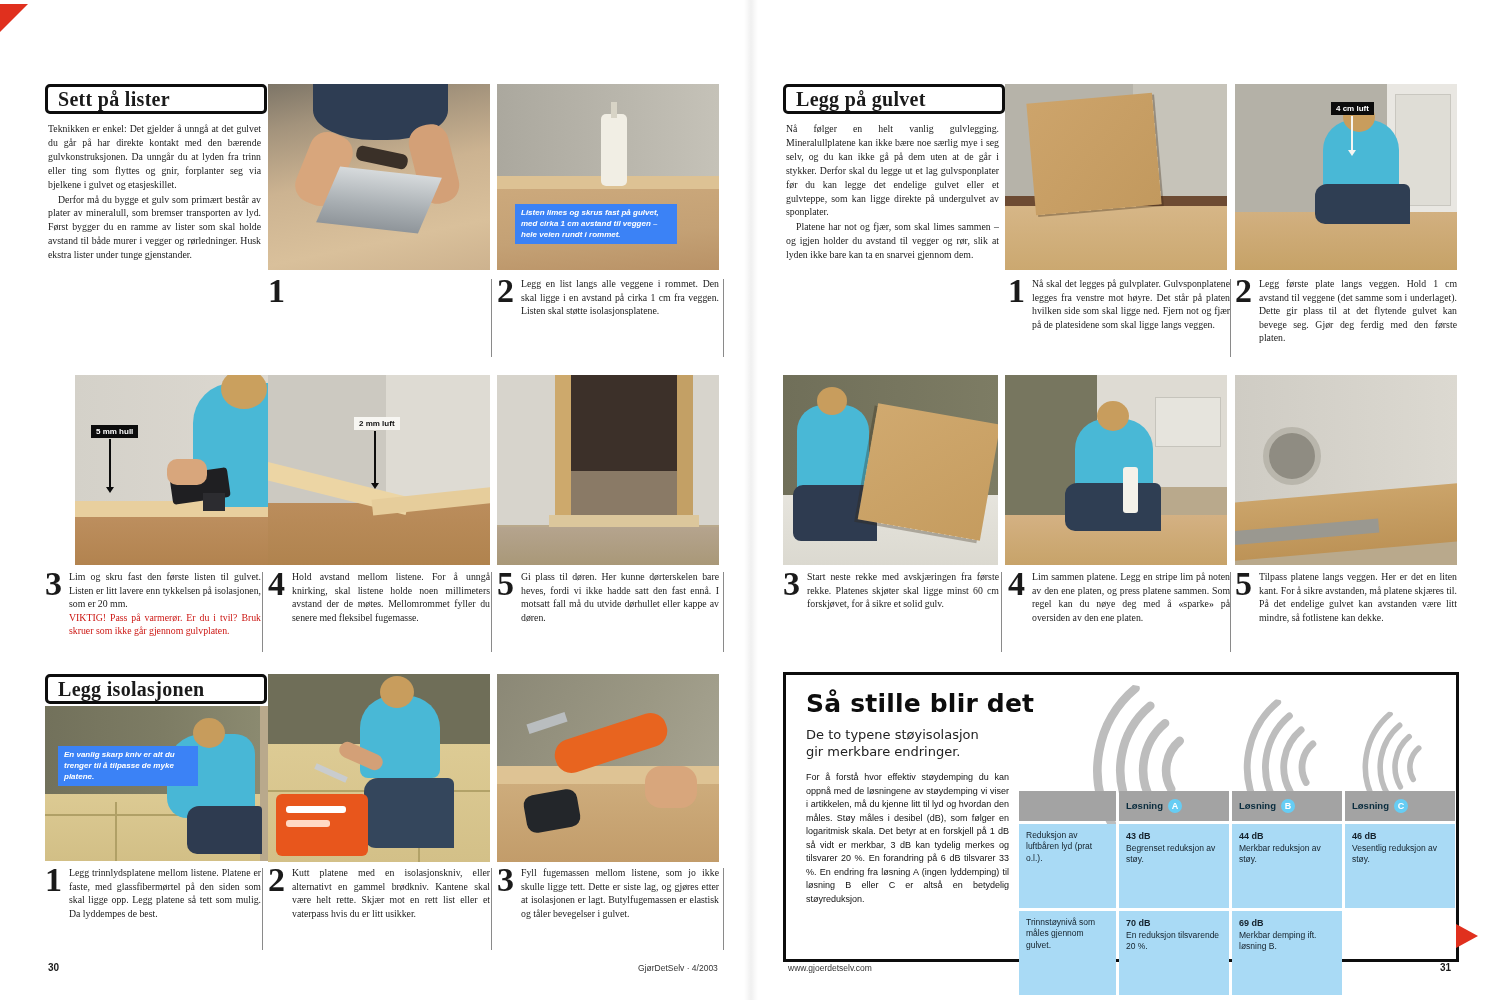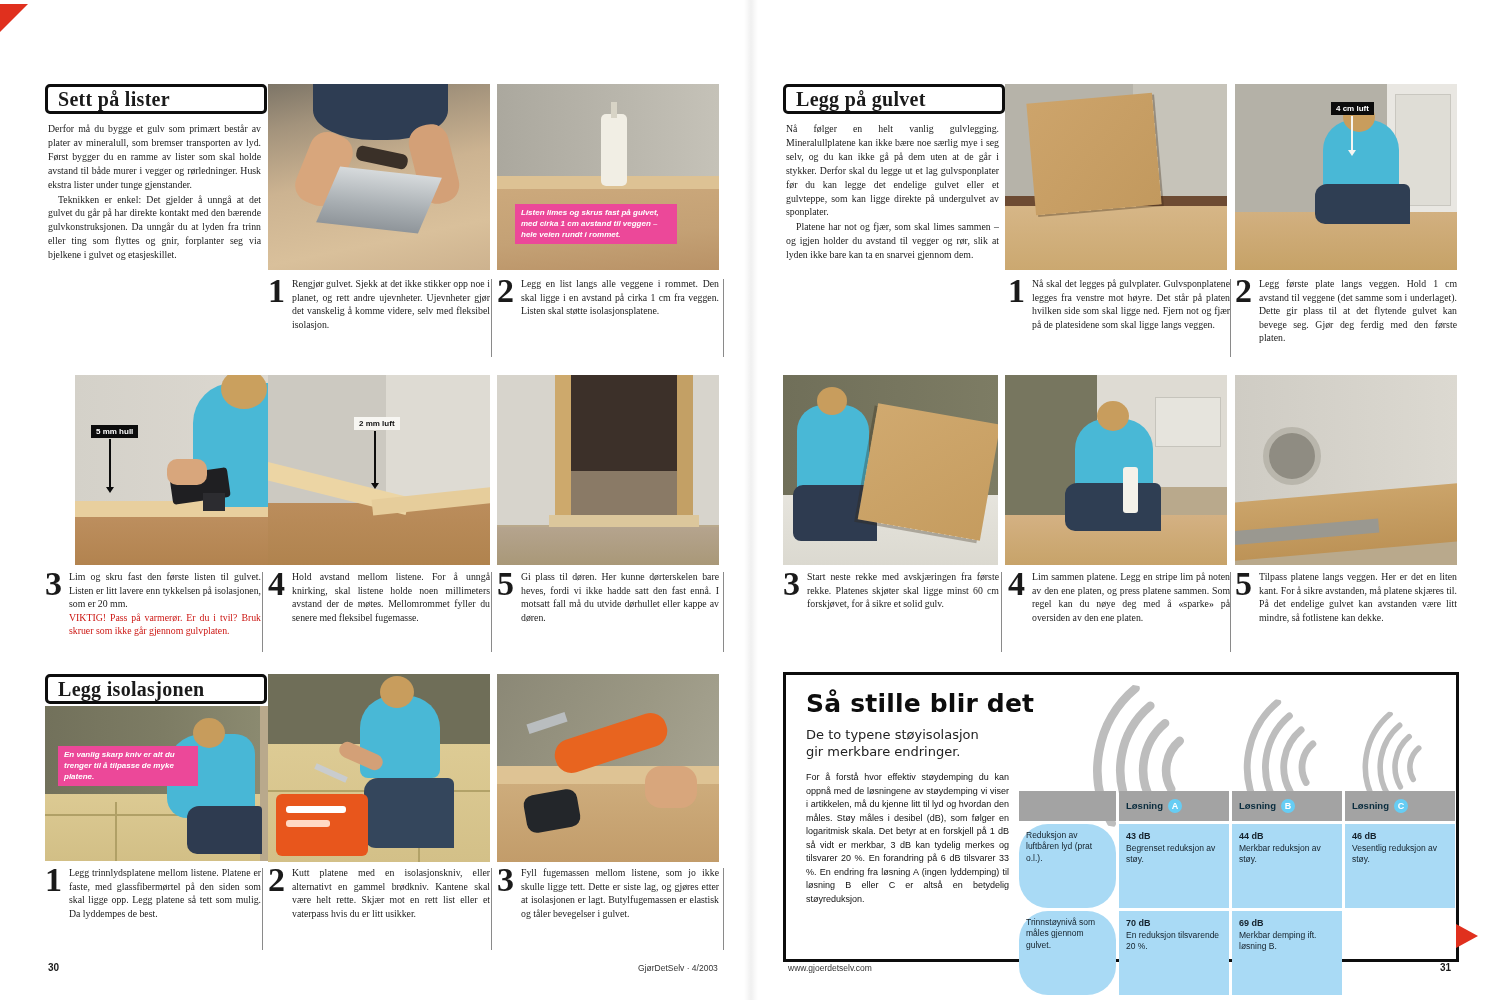--- a/index.html
+++ b/index.html
@@ -15,21 +15,21 @@
   .intro p+p{text-indent:10px;margin-top:1px;}
   
   .step{position:absolute;display:flex;align-items:flex-start;}
   .num{font:bold 34px/0.85 "Liberation Serif", serif;margin-right:7px;}
   .stext{font:9.8px/1.38 "Liberation Serif", serif;text-align:justify;display:block;}
   .warn{display:block;color:#cc1612;}
   
   .ph{position:absolute;overflow:hidden;background:#b9a98c;}
   .shape{position:absolute;}
   
-  .cap-black{position:absolute;background:#ec4899;color:#fff;
+  .cap-black{position:absolute;background:#3b82f6;color:#fff;
              font:bold italic 8px/1.35 "Liberation Sans", sans-serif;padding:4px 6px;}
   .lbl-black{position:absolute;background:#0c0c0c;color:#fff;
              font:bold 8px/1 "Liberation Sans", sans-serif;padding:2.5px 5px;white-space:nowrap;}
   .lbl-white{position:absolute;background:#f7f6f2;color:#111;
              font:bold 8px/1 "Liberation Sans", sans-serif;padding:2.5px 5px;white-space:nowrap;}
   .arrow-v{position:absolute;width:2px;background:#0c0c0c;}
   .arrow-head{position:absolute;width:0;height:0;border-left:4px solid transparent;
               border-right:4px solid transparent;border-top:6px solid #0c0c0c;}
   .arrow-v.white{background:#f5f5f2;}
   .arrow-head.white{border-top-color:#f5f5f2;}
@@ -48,21 +48,21 @@
   .qtable{position:absolute;left:233px;top:116px;width:436px;display:grid;
           grid-template-columns:97px 110px 110px 110px;grid-template-rows:30px 84px 84px;
           gap:3px;font-family:"Liberation Sans", sans-serif;}
   .qh{background:#a3a3a3;display:flex;align-items:center;padding:0 7px;gap:5px;}
   .qh .w{font:bold 9.5px/1 "Liberation Sans", sans-serif;color:#092c3e;}
   .badge{width:14px;height:14px;border-radius:50%;background:#66cdf4;color:#fff;
          font:bold 9px/14px "Liberation Sans", sans-serif;text-align:center;}
   .qc{background:#a9daf5;padding:6px 7px;color:#14212b;}
   .qc .db{font:bold 9px/1.4 "Liberation Sans", sans-serif;}
   .qc .desc{font:8.5px/1.35 "Liberation Sans", sans-serif;}
-  .qlabel{background:#a9daf5;padding:6px 7px;font:8.5px/1.35 "Liberation Sans", sans-serif;color:#14212b;border-radius:29px;}
+  .qlabel{background:#a9daf5;padding:6px 7px;font:8.5px/1.35 "Liberation Sans", sans-serif;color:#14212b;}
   
   .pgnum{position:absolute;font:bold 10px "Liberation Sans", sans-serif;}
   .foot{position:absolute;font:8.5px "Liberation Sans", sans-serif;color:#333;}
   
   .corner-tl{position:absolute;left:0;top:4px;width:0;height:0;
              border-top:28px solid #e0301e;border-right:28px solid transparent;}
   .corner-br{position:absolute;left:1456px;top:924px;width:0;height:0;
              border-top:12px solid transparent;border-bottom:12px solid transparent;
              border-left:22px solid #e0301e;}
   .wave{position:absolute;transform:rotate(10deg);}
@@ -74,22 +74,22 @@
 
 <div class="spread">
 
   <div class="corner-tl"></div>
   <div class="gutter"></div>
 
   <div class="sec-hd" style="left:45px;top:84px;width:196px;">
     <span>Sett på lister</span>
   </div>
   <div class="intro" style="left:48px;top:122px;width:213px;">
+    <p>Teknikken er enkel: Det gjelder å unngå at det gulvet du går på har direkte kontakt med den bærende gulvkonstruksjonen. Da unngår du at lyden fra trinn eller ting som flyttes og gnir, forplanter seg via bjelkene i gulvet og etasjeskillet.</p>
     <p>Derfor må du bygge et gulv som primært består av plater av mineralull, som bremser transporten av lyd. Først bygger du en ramme av lister som skal holde avstand til både murer i vegger og rørledninger. Husk ekstra lister under tunge gjenstander.</p>
-    <p>Teknikken er enkel: Det gjelder å unngå at det gulvet du går på har direkte kontakt med den bærende gulvkonstruksjonen. Da unngår du at lyden fra trinn eller ting som flyttes og gnir, forplanter seg via bjelkene i gulvet og etasjeskillet.</p>
   </div>
 
   <div class="ph" style="left:268px;top:84px;width:222px;height:186px;">
     <div class="shape" style="left:0;top:0;width:222px;height:186px;background:linear-gradient(168deg,#7d7567 0%,#a3937c 20%,#ccb391 48%,#d9c09b 78%,#cdb28e 100%);"></div>
     <div class="shape" style="left:45px;top:-10px;width:135px;height:66px;background:#2e3d53;border-radius:0 0 45% 45%;"></div>
     <div class="shape" style="left:34px;top:48px;width:44px;height:74px;background:#d8a67c;border-radius:18px;transform:rotate(22deg);"></div>
     <div class="shape" style="left:146px;top:40px;width:40px;height:80px;background:#d3a077;border-radius:18px;transform:rotate(-14deg);"></div>
     <div class="shape" style="left:88px;top:66px;width:52px;height:15px;background:#3a3028;border-radius:6px;transform:rotate(12deg);"></div>
     <div class="shape" style="left:58px;top:88px;width:106px;height:56px;background:linear-gradient(180deg,#d6dadc 0%,#a9afb3 60%,#8f959a 100%);transform:skewX(-18deg) rotate(6deg);"></div>
   </div>
@@ -98,21 +98,20 @@
     <div class="shape" style="left:0;top:0;width:222px;height:96px;background:linear-gradient(90deg,#aba89e 0%,#bab7ad 60%,#c5c2b8 100%);"></div>
     <div class="shape" style="left:0;top:96px;width:222px;height:90px;background:linear-gradient(175deg,#cdaa7d 0%,#c4a175 60%,#b99266 100%);"></div>
     <div class="shape" style="left:0;top:92px;width:222px;height:13px;background:#ddc294;"></div>
     <div class="shape" style="left:104px;top:30px;width:26px;height:72px;background:#f1eee4;border-radius:5px;"></div>
     <div class="shape" style="left:114px;top:18px;width:6px;height:16px;background:#d8d4c6;"></div>
     <div class="cap-black" style="left:18px;top:120px;width:150px;">Listen limes og skrus fast på gulvet, med cirka 1 cm avstand til veggen – hele veien rundt i rommet.</div>
   </div>
 
   <div class="step" style="left:268px;top:277px;width:222px;">
     <span class="num">1</span>
-    <span class="stext">Rengjør gulvet. Sjekk at det ikke stikker opp noe i planet, og rett andre ujevnheter. Ujevnheter gjør det vanskelig å komme videre, selv med fleksibel isolasjon.</span>
   </div>
   <div class="step" style="left:497px;top:277px;width:222px;">
     <span class="num">2</span>
     <span class="stext">Legg en list langs alle veggene i rommet. Den skal ligge i en avstand på cirka 1 cm fra veggen. Listen skal støtte isolasjonsplatene.</span>
   </div>
   <div class="vr" style="left:491px;top:279px;height:78px;"></div>
   <div class="vr" style="left:723px;top:279px;height:78px;"></div>
 
   <div class="ph" style="left:45px;top:375px;width:195px;height:190px;margin-left:30px;">
     <div class="shape" style="left:0;top:0;width:215px;height:140px;background:linear-gradient(90deg,#d4d1c9 0%,#ddd9d1 100%);"></div>

